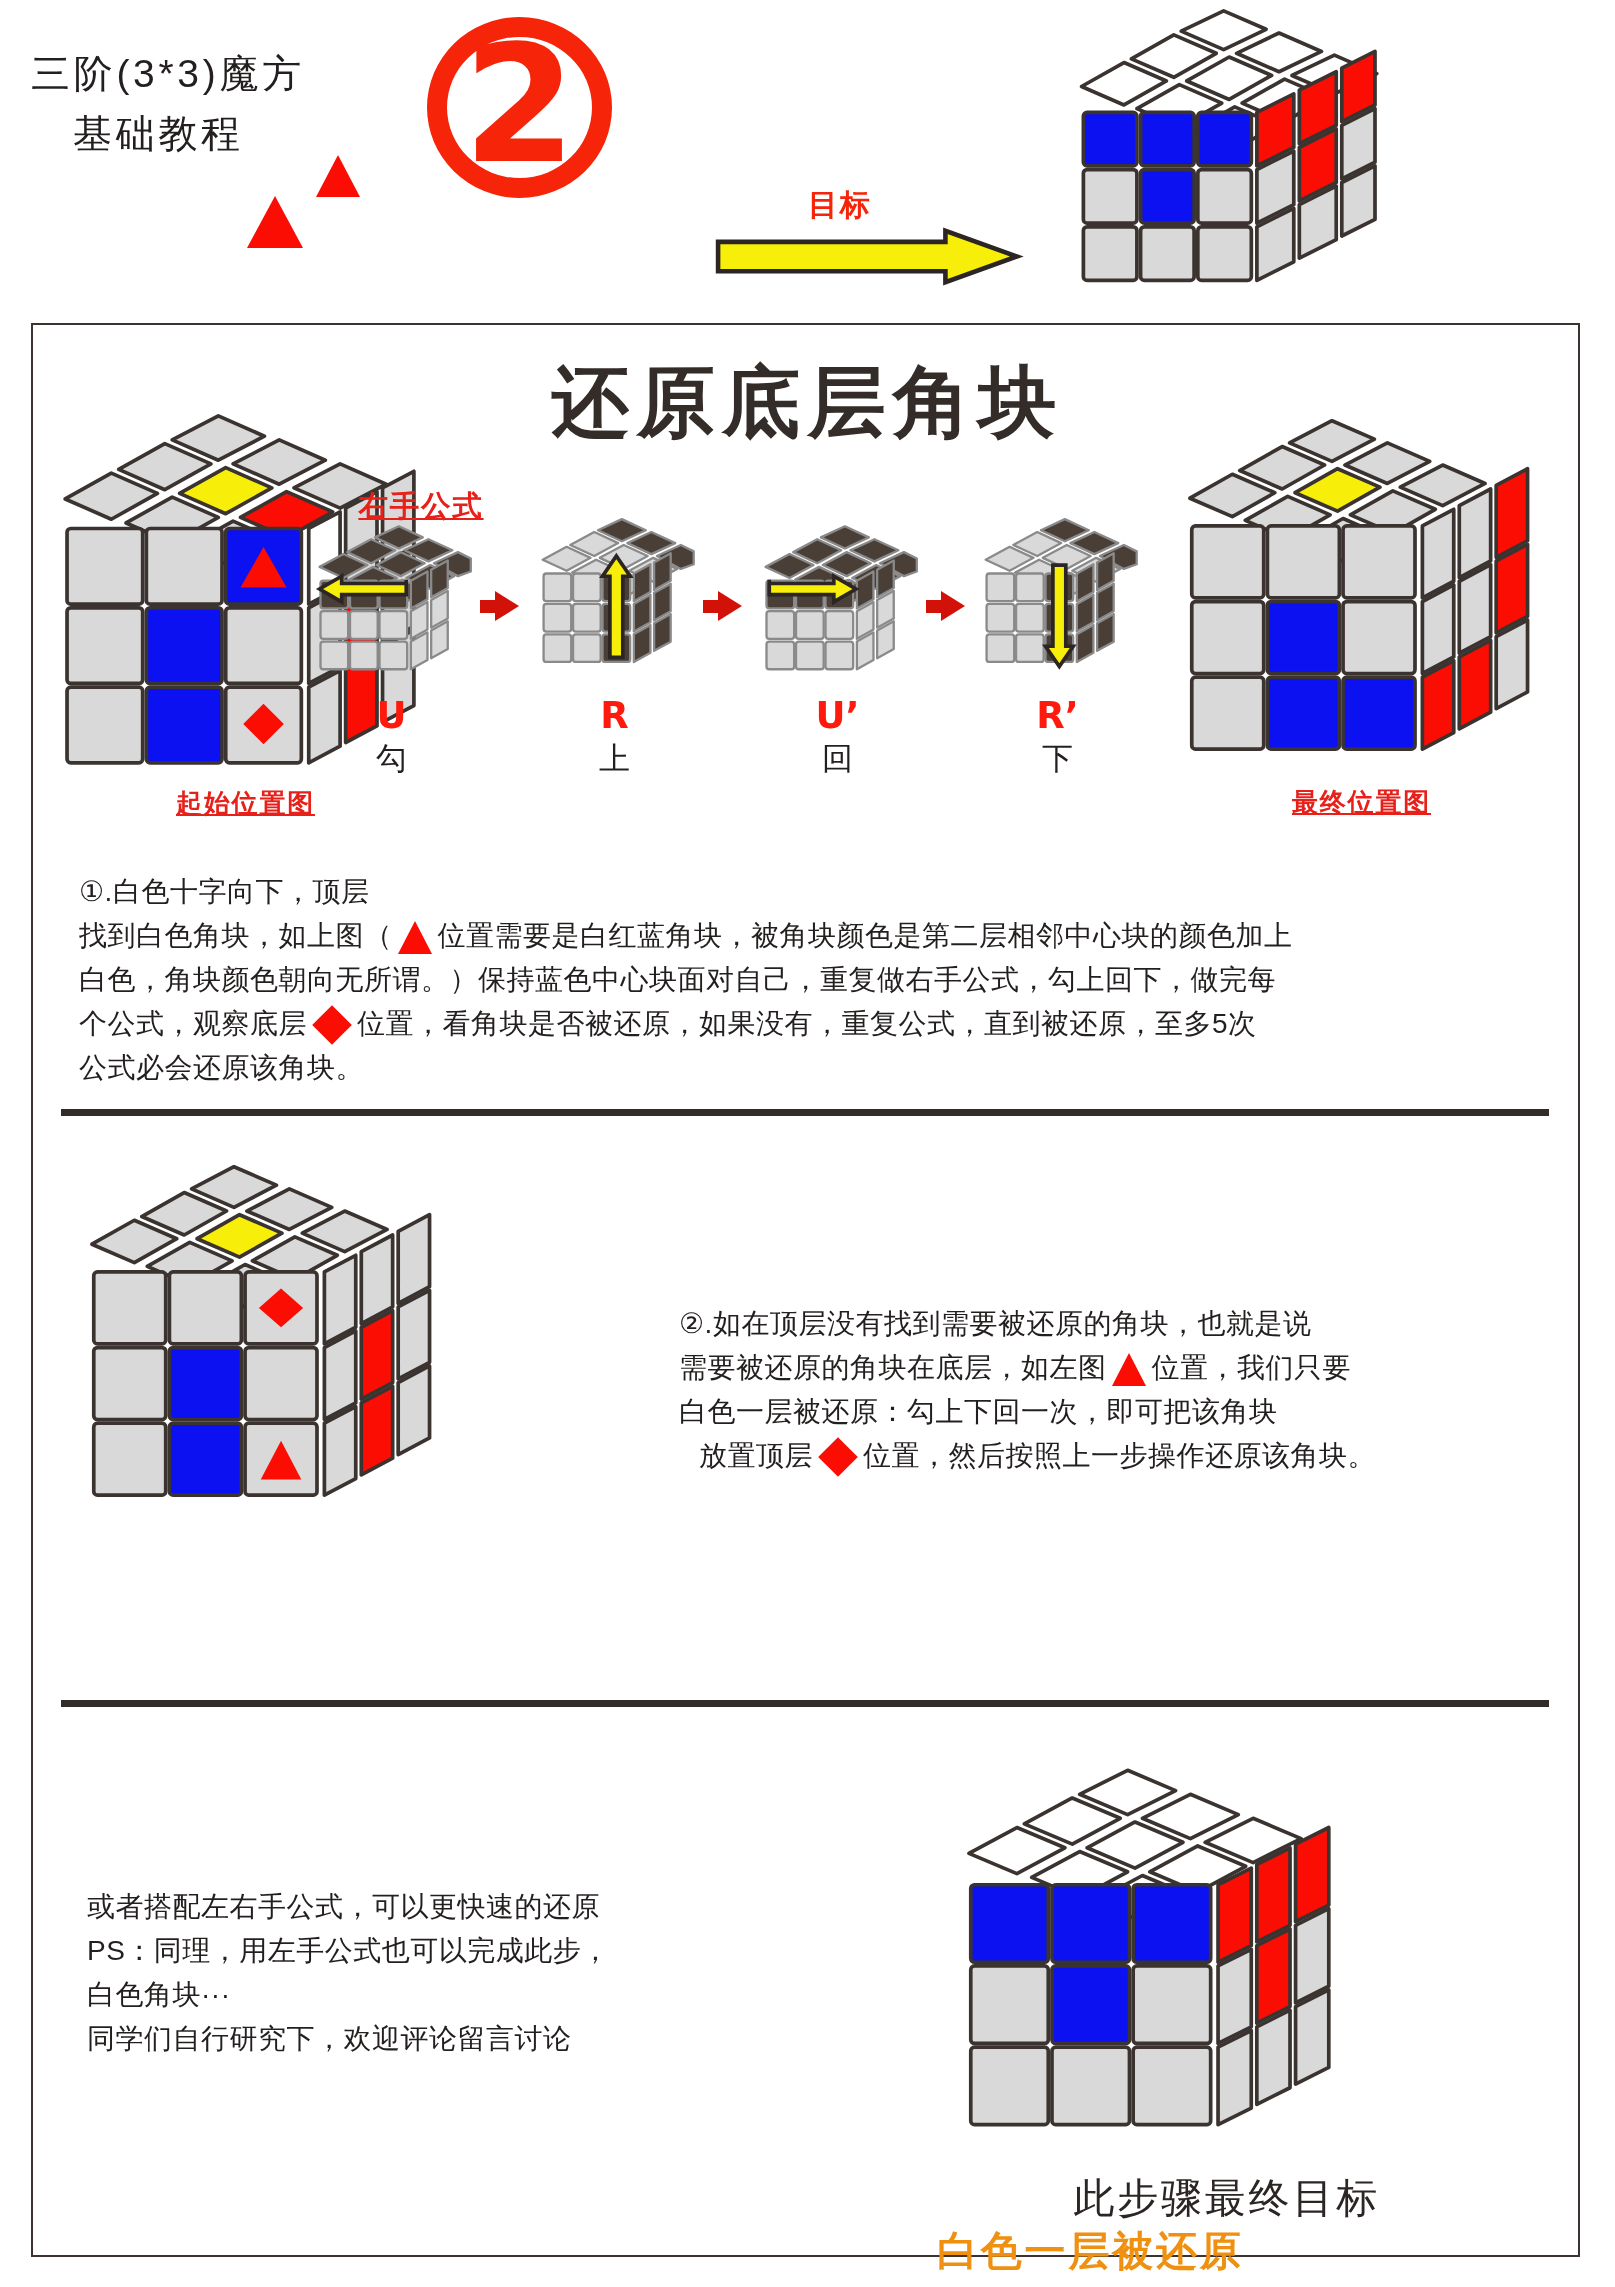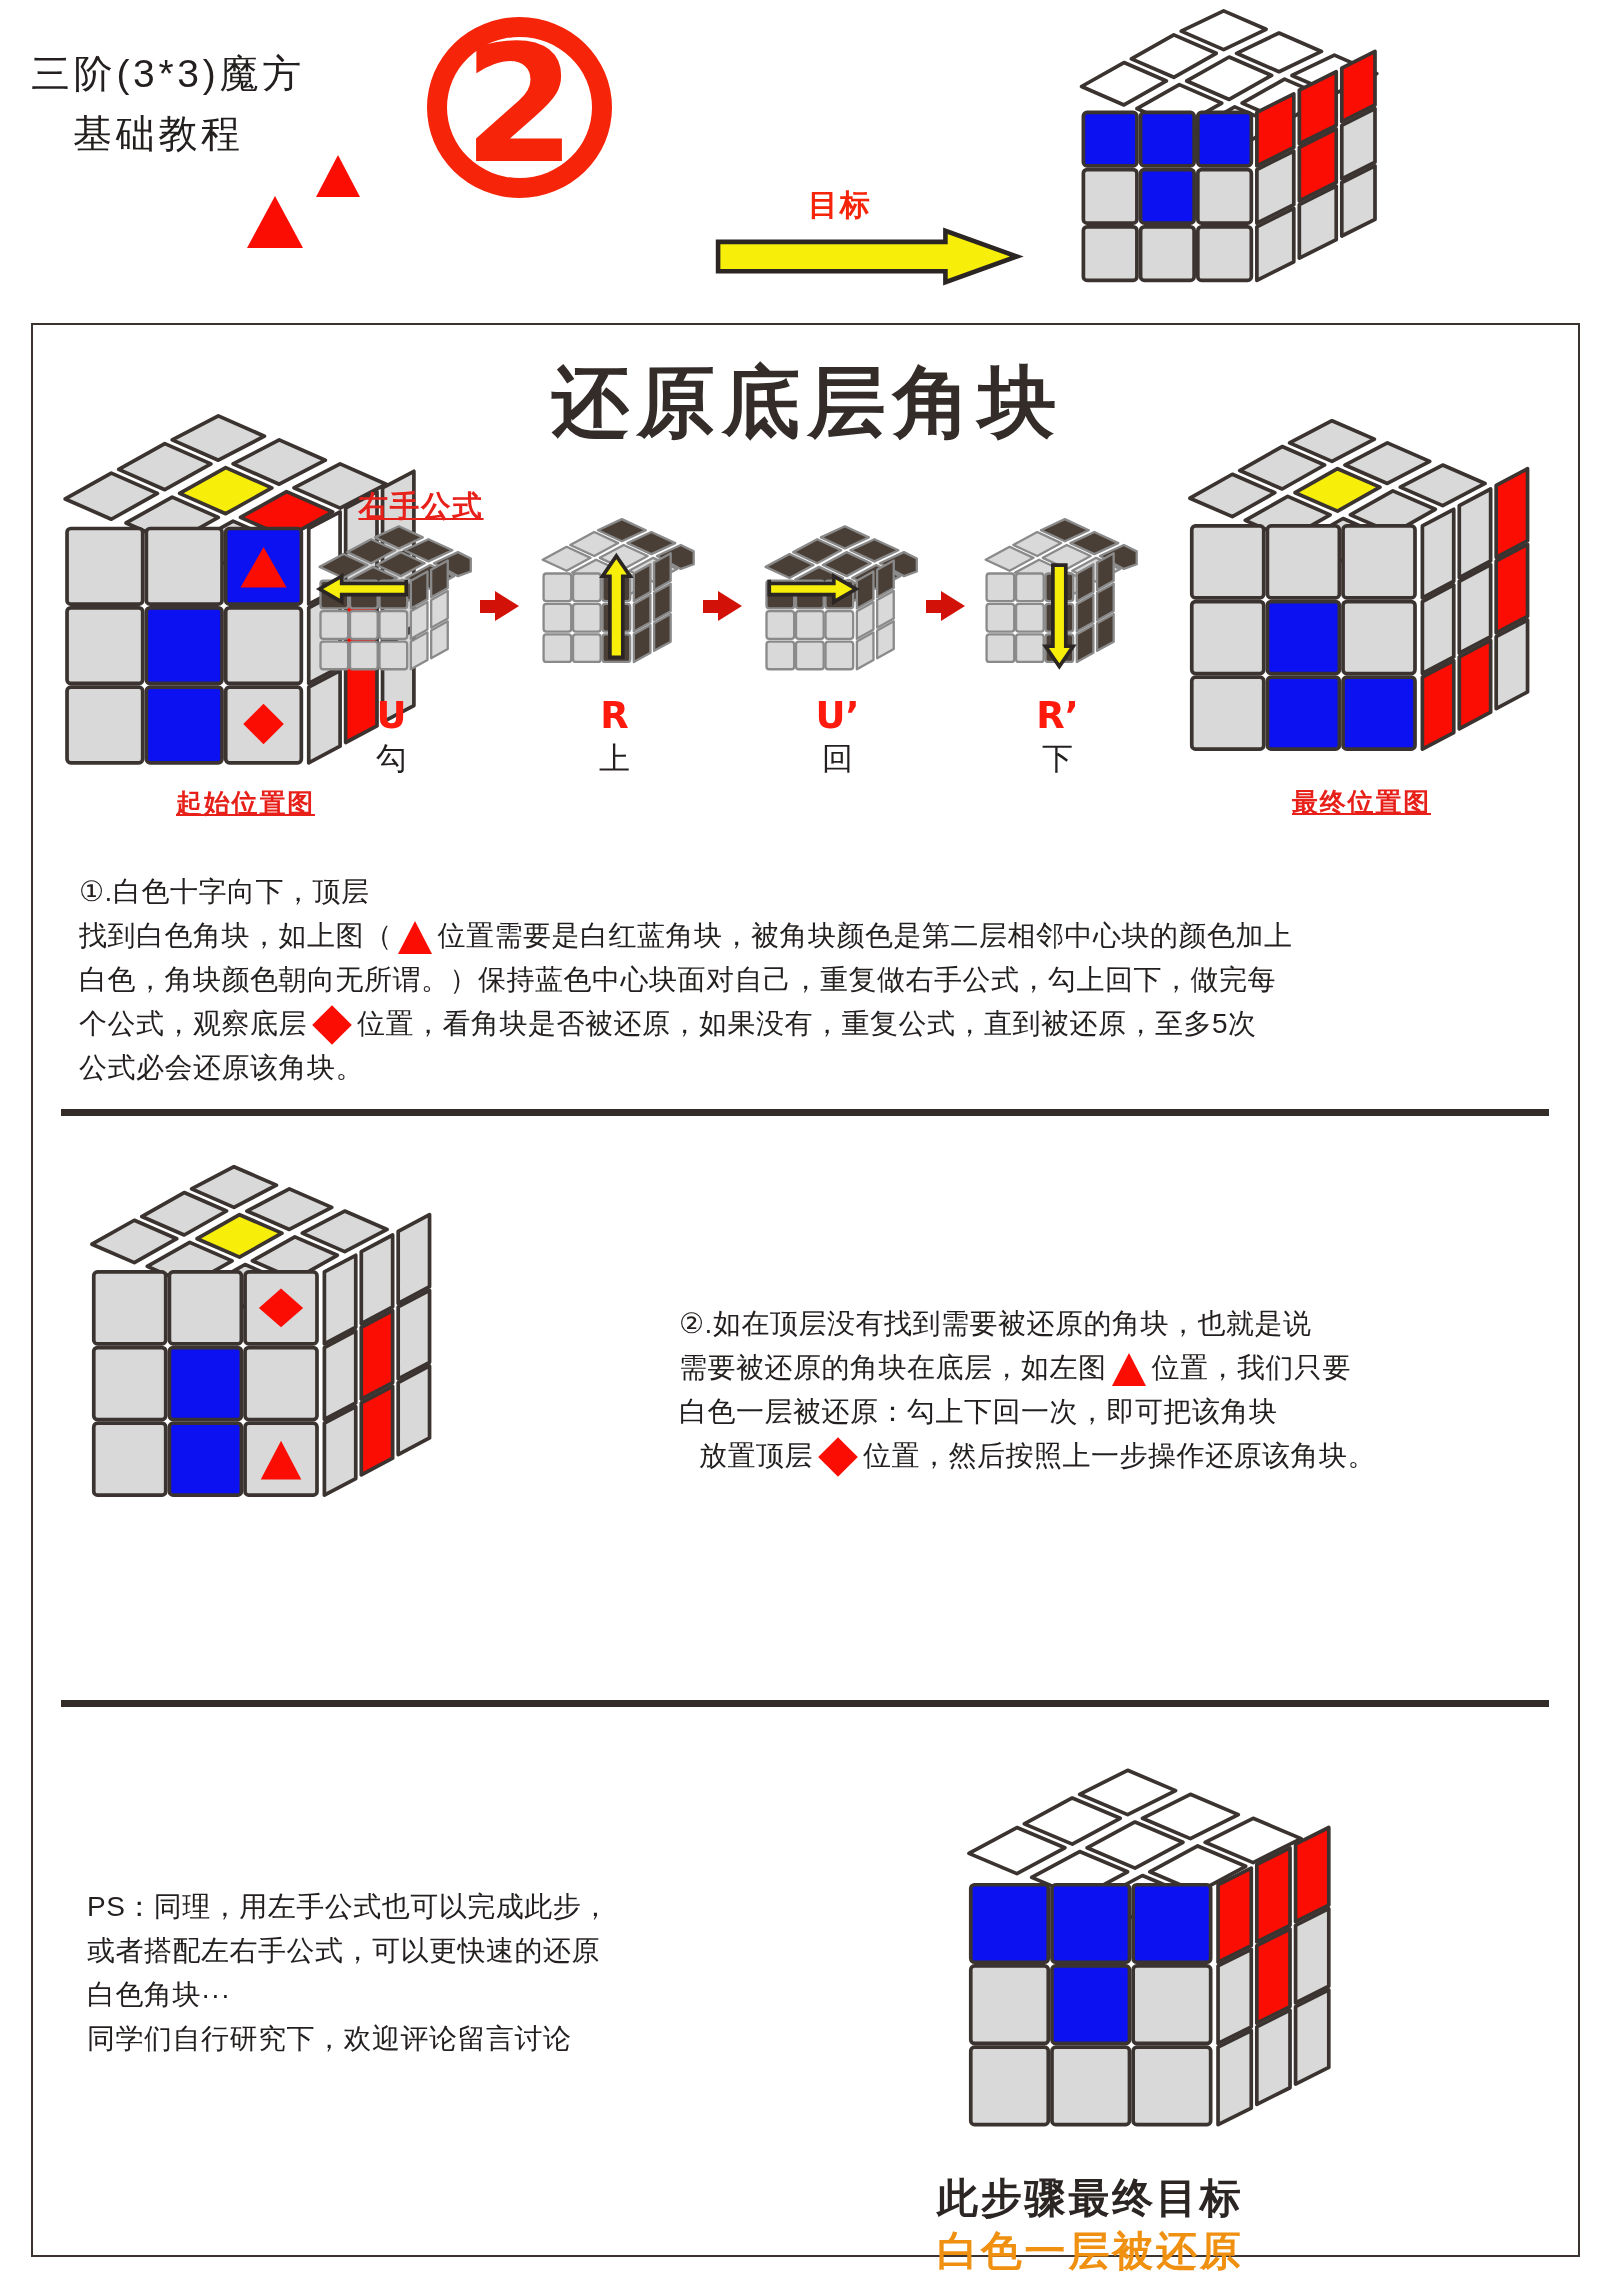--- a/index.html
+++ b/index.html
@@ -47,21 +47,21 @@
     border-left:17.5px solid transparent;border-right:17.5px solid transparent;border-bottom:33px solid #fc0d04;margin:0 5.5px;}
   .inline-dia{display:inline-block;width:28px;height:28px;background:#fc0d04;transform:rotate(45deg);vertical-align:-5.5px;margin:0 11px;}
 
   
   .move-letter{font-size:37px;color:#ff1a0e;font-weight:700;text-align:center;font-family:"DejaVu Sans",sans-serif;}
   .move-cn{font-size:31px;color:#231f1e;text-align:center;}
 
   .arrow-red{width:0;height:0;border-top:15.7px solid transparent;border-bottom:15.7px solid transparent;border-left:24px solid #d21208;}
   .arrow-red-stem{width:14.8px;height:13px;background:#d21208;}
 
-  #final-goal-1{font-size:41px;color:#2b2523;font-weight:700;letter-spacing:2.8px;text-align:left;}
+  #final-goal-1{font-size:41px;color:#2b2523;font-weight:400;letter-spacing:2.8px;text-align:right;}
   #final-goal-2{font-size:41px;color:#f09010;font-weight:700;letter-spacing:2.8px;text-align:left;}
   svg{display:block;overflow:visible;}
 </style>
 </head>
 <body>
 
 <div class="abs" id="header-title">
   <div class="line l1">三阶(3*3)魔方</div>
   <div class="line l2">基础教程</div>
 </div>
@@ -418,22 +418,22 @@
     </div>
     <div class="body-text">白色一层被还原：勾上下回一次，即可把该角块</div>
     <div class="body-text" style="padding-left:20px;">
       <span>放置顶层</span><span class="inline-dia"></span><span>位置，然后按照上一步操作还原该角块。</span>
     </div>
   </div>
 
   <div class="abs divider" style="left:28px;top:1375px;width:1488px;"></div>
 
   <div class="abs" style="left:54px;top:1560px;width:738px;">
+    <div class="body-text">或者搭配左右手公式，可以更快速的还原</div>
     <div class="body-text">PS：同理，用左手公式也可以完成此步，</div>
-    <div class="body-text">或者搭配左右手公式，可以更快速的还原</div>
     <div class="body-text">白色角块···</div>
     <div class="body-text">同学们自行研究下，欢迎评论留言讨论</div>
   </div>
 
   <div class="abs" style="left:923px;top:1458px;">
     <svg width="406" height="388" viewBox="0 0 440 420">
       <g stroke="#3a3330" stroke-width="4" stroke-linejoin="round">
 
         <g fill="#ffffff">
           <polygon points="14,76 66,48 118,70 66,98"></polygon>

